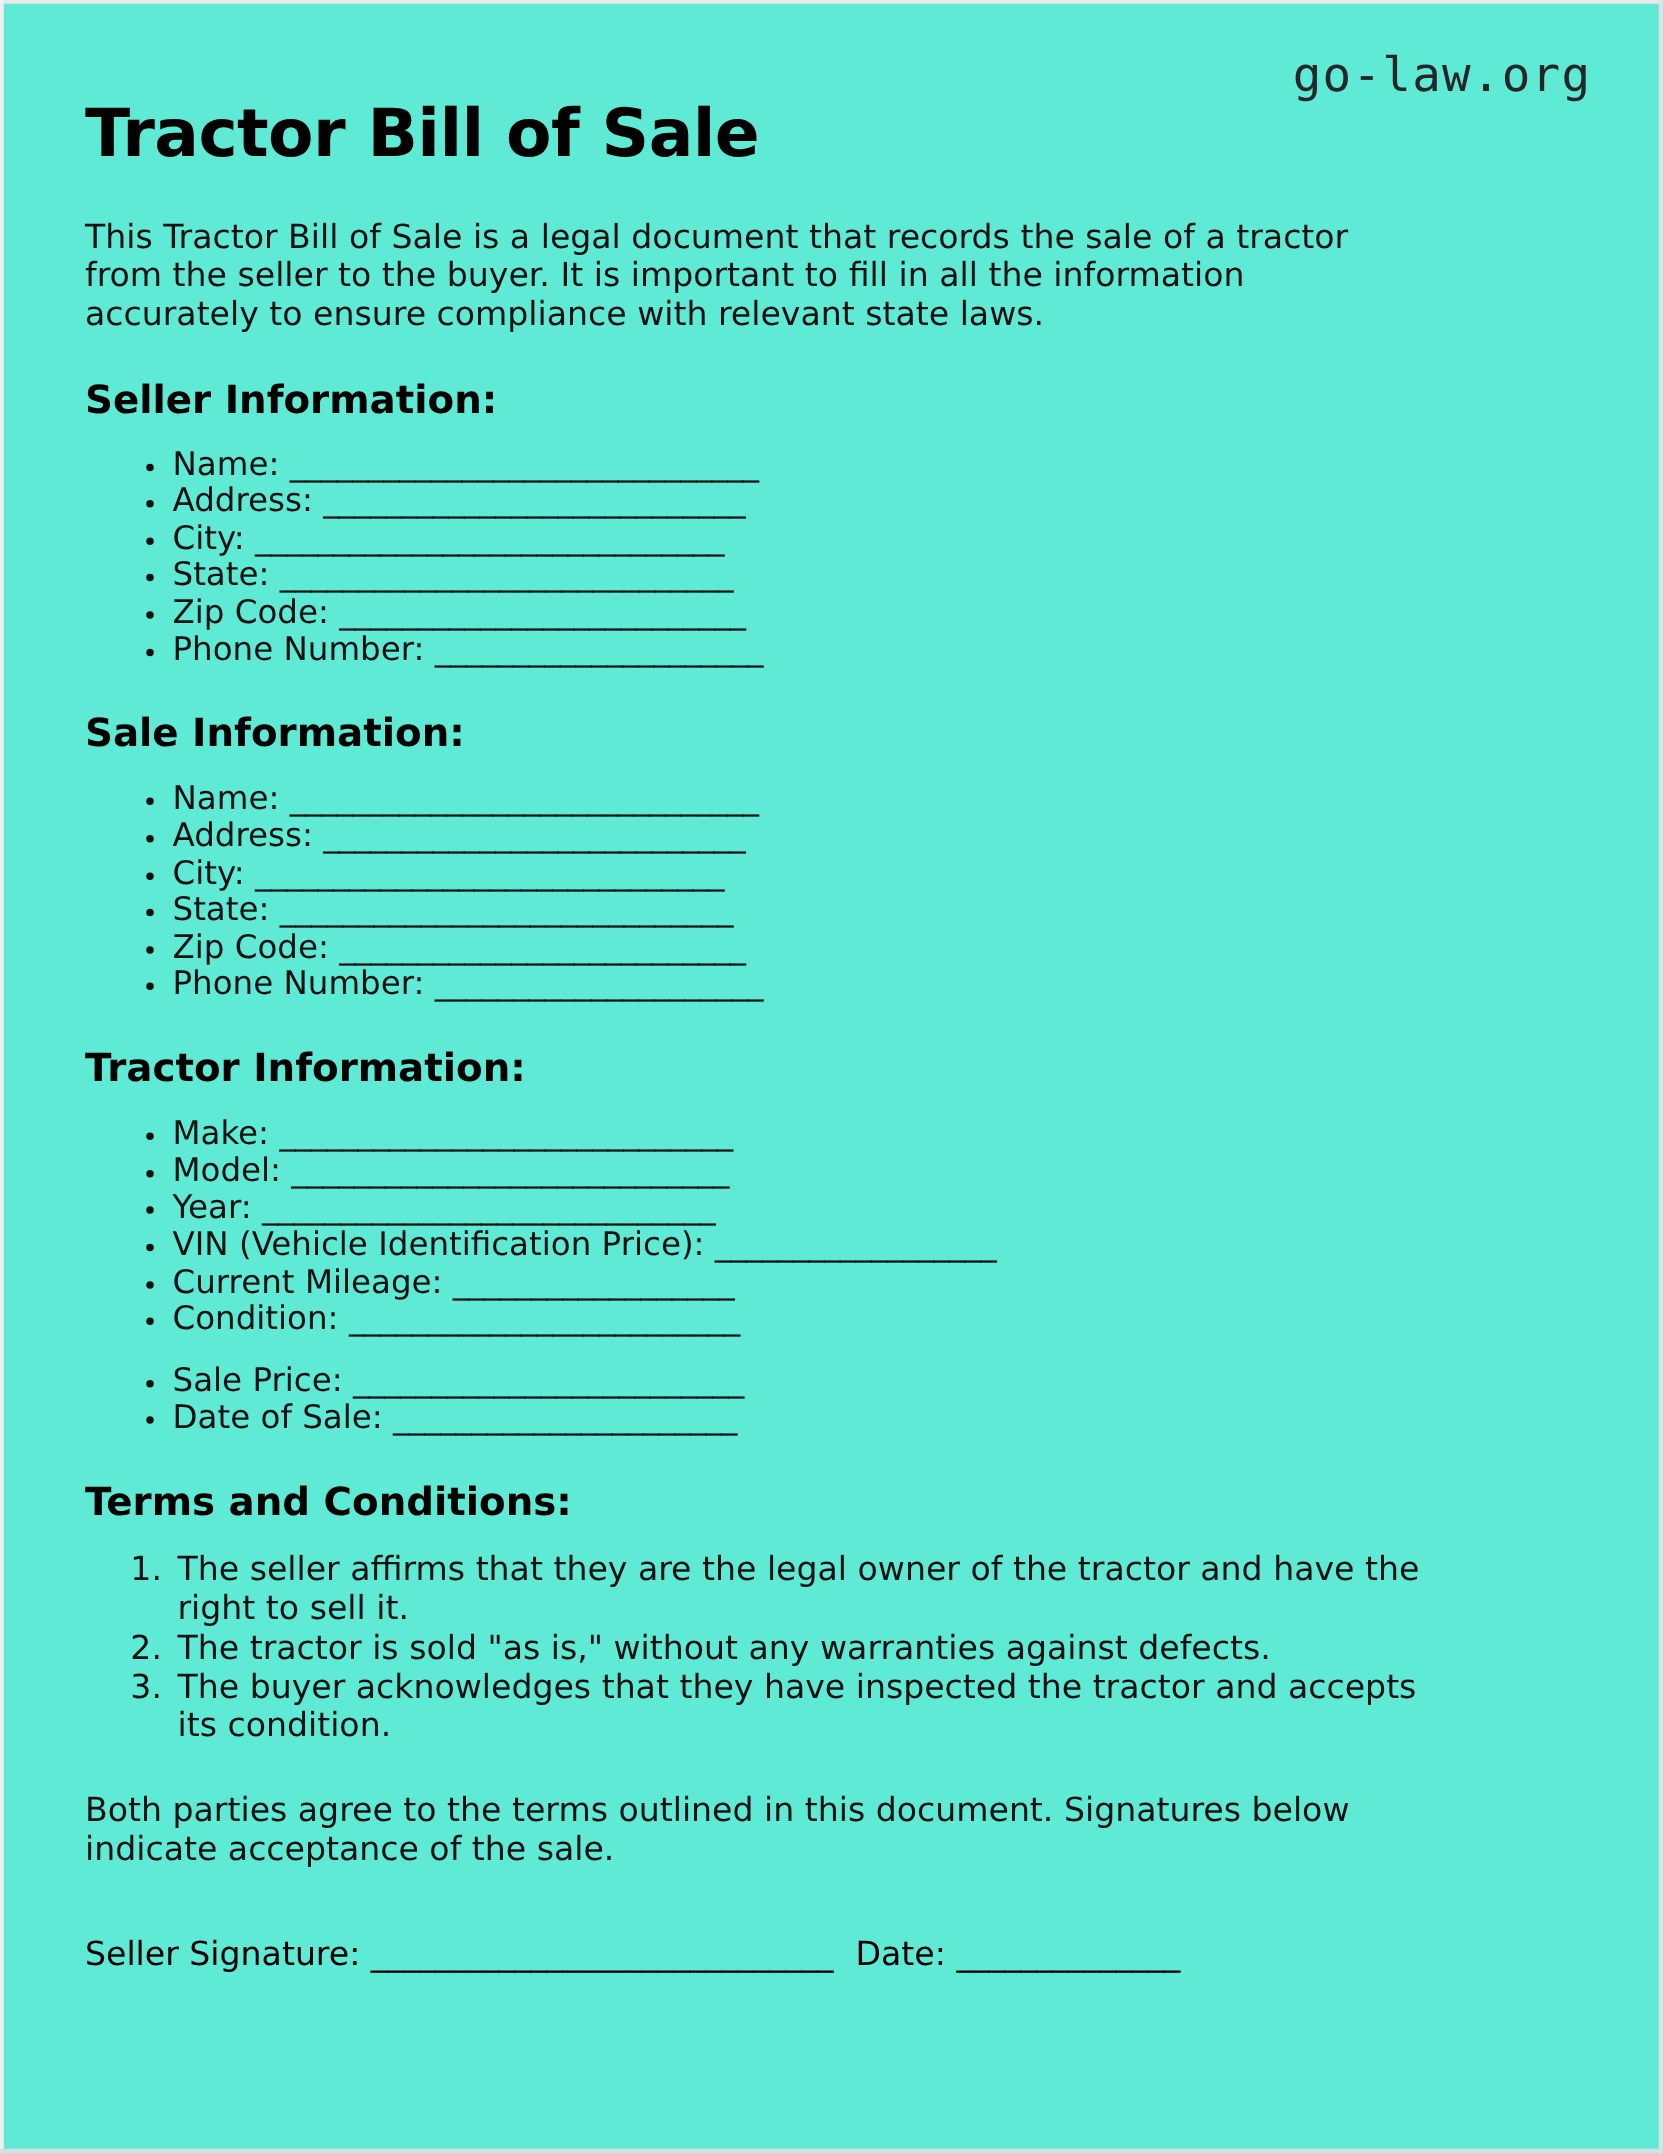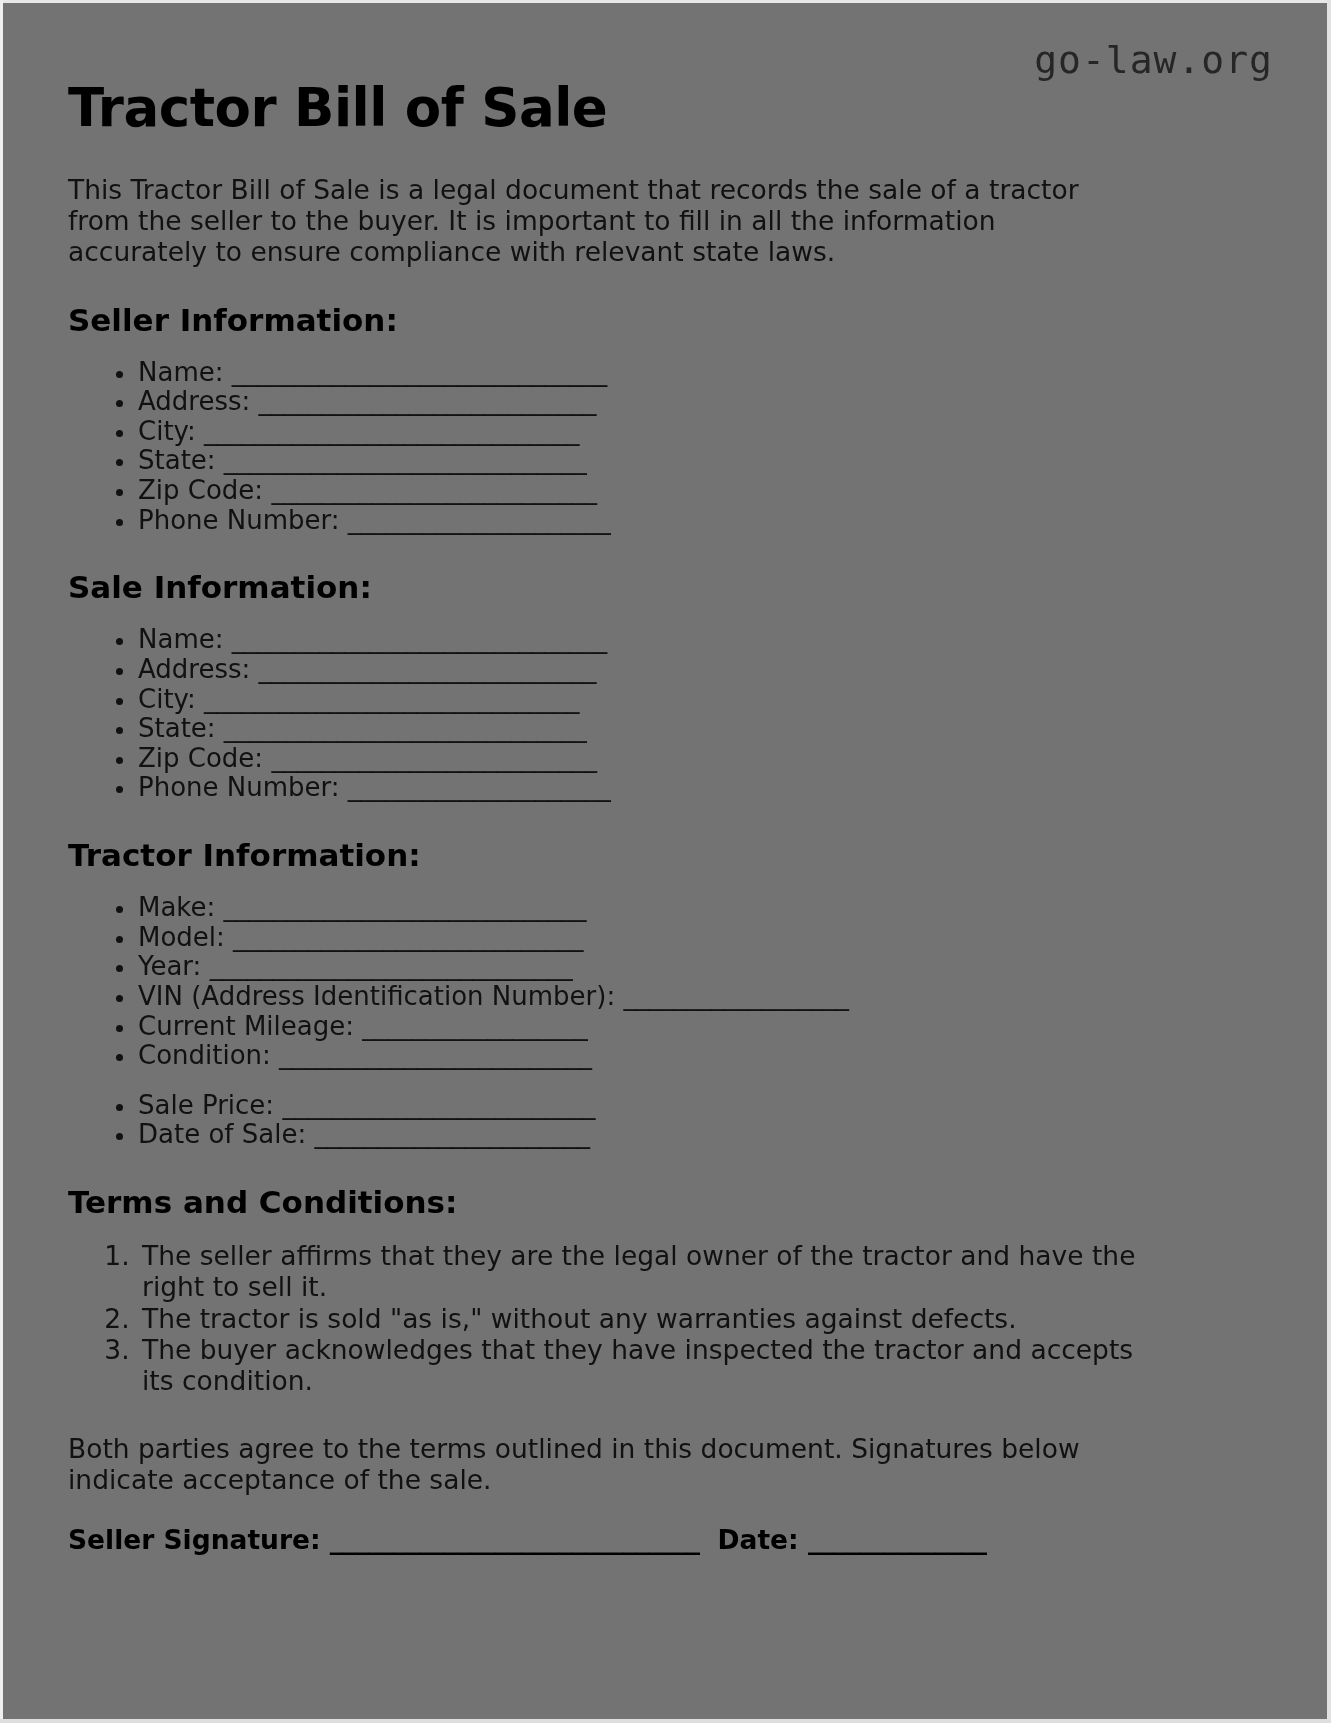--- a/index.html
+++ b/index.html
@@ -7,21 +7,21 @@
     padding: 0;
     background: #c9c9c9;
   }
   body {
     font-family: "DejaVu Sans", "Liberation Sans", sans-serif;
   }
   .page {
     position: relative;
     width: 1331px;
     height: 1723px;
-    background: #737373;
+    background: #5eead4;
     box-sizing: border-box;
     overflow: hidden;
   }
   .sheet-edge-top {
     position: absolute;
     top: 0; left: 0; right: 0;
     height: 3px;
     background: #e8e8e8;
   }
   .sheet-edge-left {
@@ -115,23 +115,23 @@
   }
   ol.terms-list li {
     font-size: 26.5px;
     line-height: 1.18;
     color: #111;
     margin: 0;
     padding-left: 4px;
   }
 
   .signature-row {
-    margin-top: 28px;
+    margin-top: 52px;
     font-size: 26.5px;
-    font-weight: bold;
+    font-weight: normal;
     color: #000;
     white-space: pre;
   }
   .sig-gap { display: inline-block; width: 18px; }
 </style>
 </head>
 <body>
 
 <div class="page">
   <div class="sheet-edge-top"></div>
@@ -165,21 +165,21 @@
       <li><span>State:</span> <span class="blank">_____________________________</span></li>
       <li><span>Zip Code:</span> <span class="blank">__________________________</span></li>
       <li><span>Phone Number:</span> <span class="blank">_____________________</span></li>
     </ul>
 
     <h2 class="section-heading">Tractor Information:</h2>
     <ul class="field-list">
       <li><span>Make:</span> <span class="blank">_____________________________</span></li>
       <li><span>Model:</span> <span class="blank">____________________________</span></li>
       <li><span>Year:</span> <span class="blank">_____________________________</span></li>
-      <li><span>VIN (Address Identification Number):</span> <span class="blank">__________________</span></li>
+      <li><span>VIN (Vehicle Identification Price):</span> <span class="blank">__________________</span></li>
       <li><span>Current Mileage:</span> <span class="blank">__________________</span></li>
       <li><span>Condition:</span> <span class="blank">_________________________</span></li>
     </ul>
 
     <ul class="field-list">
       <li><span>Sale Price:</span> <span class="blank">_________________________</span></li>
       <li><span>Date of Sale:</span> <span class="blank">______________________</span></li>
     </ul>
 
     <h2 class="section-heading">Terms and Conditions:</h2>

